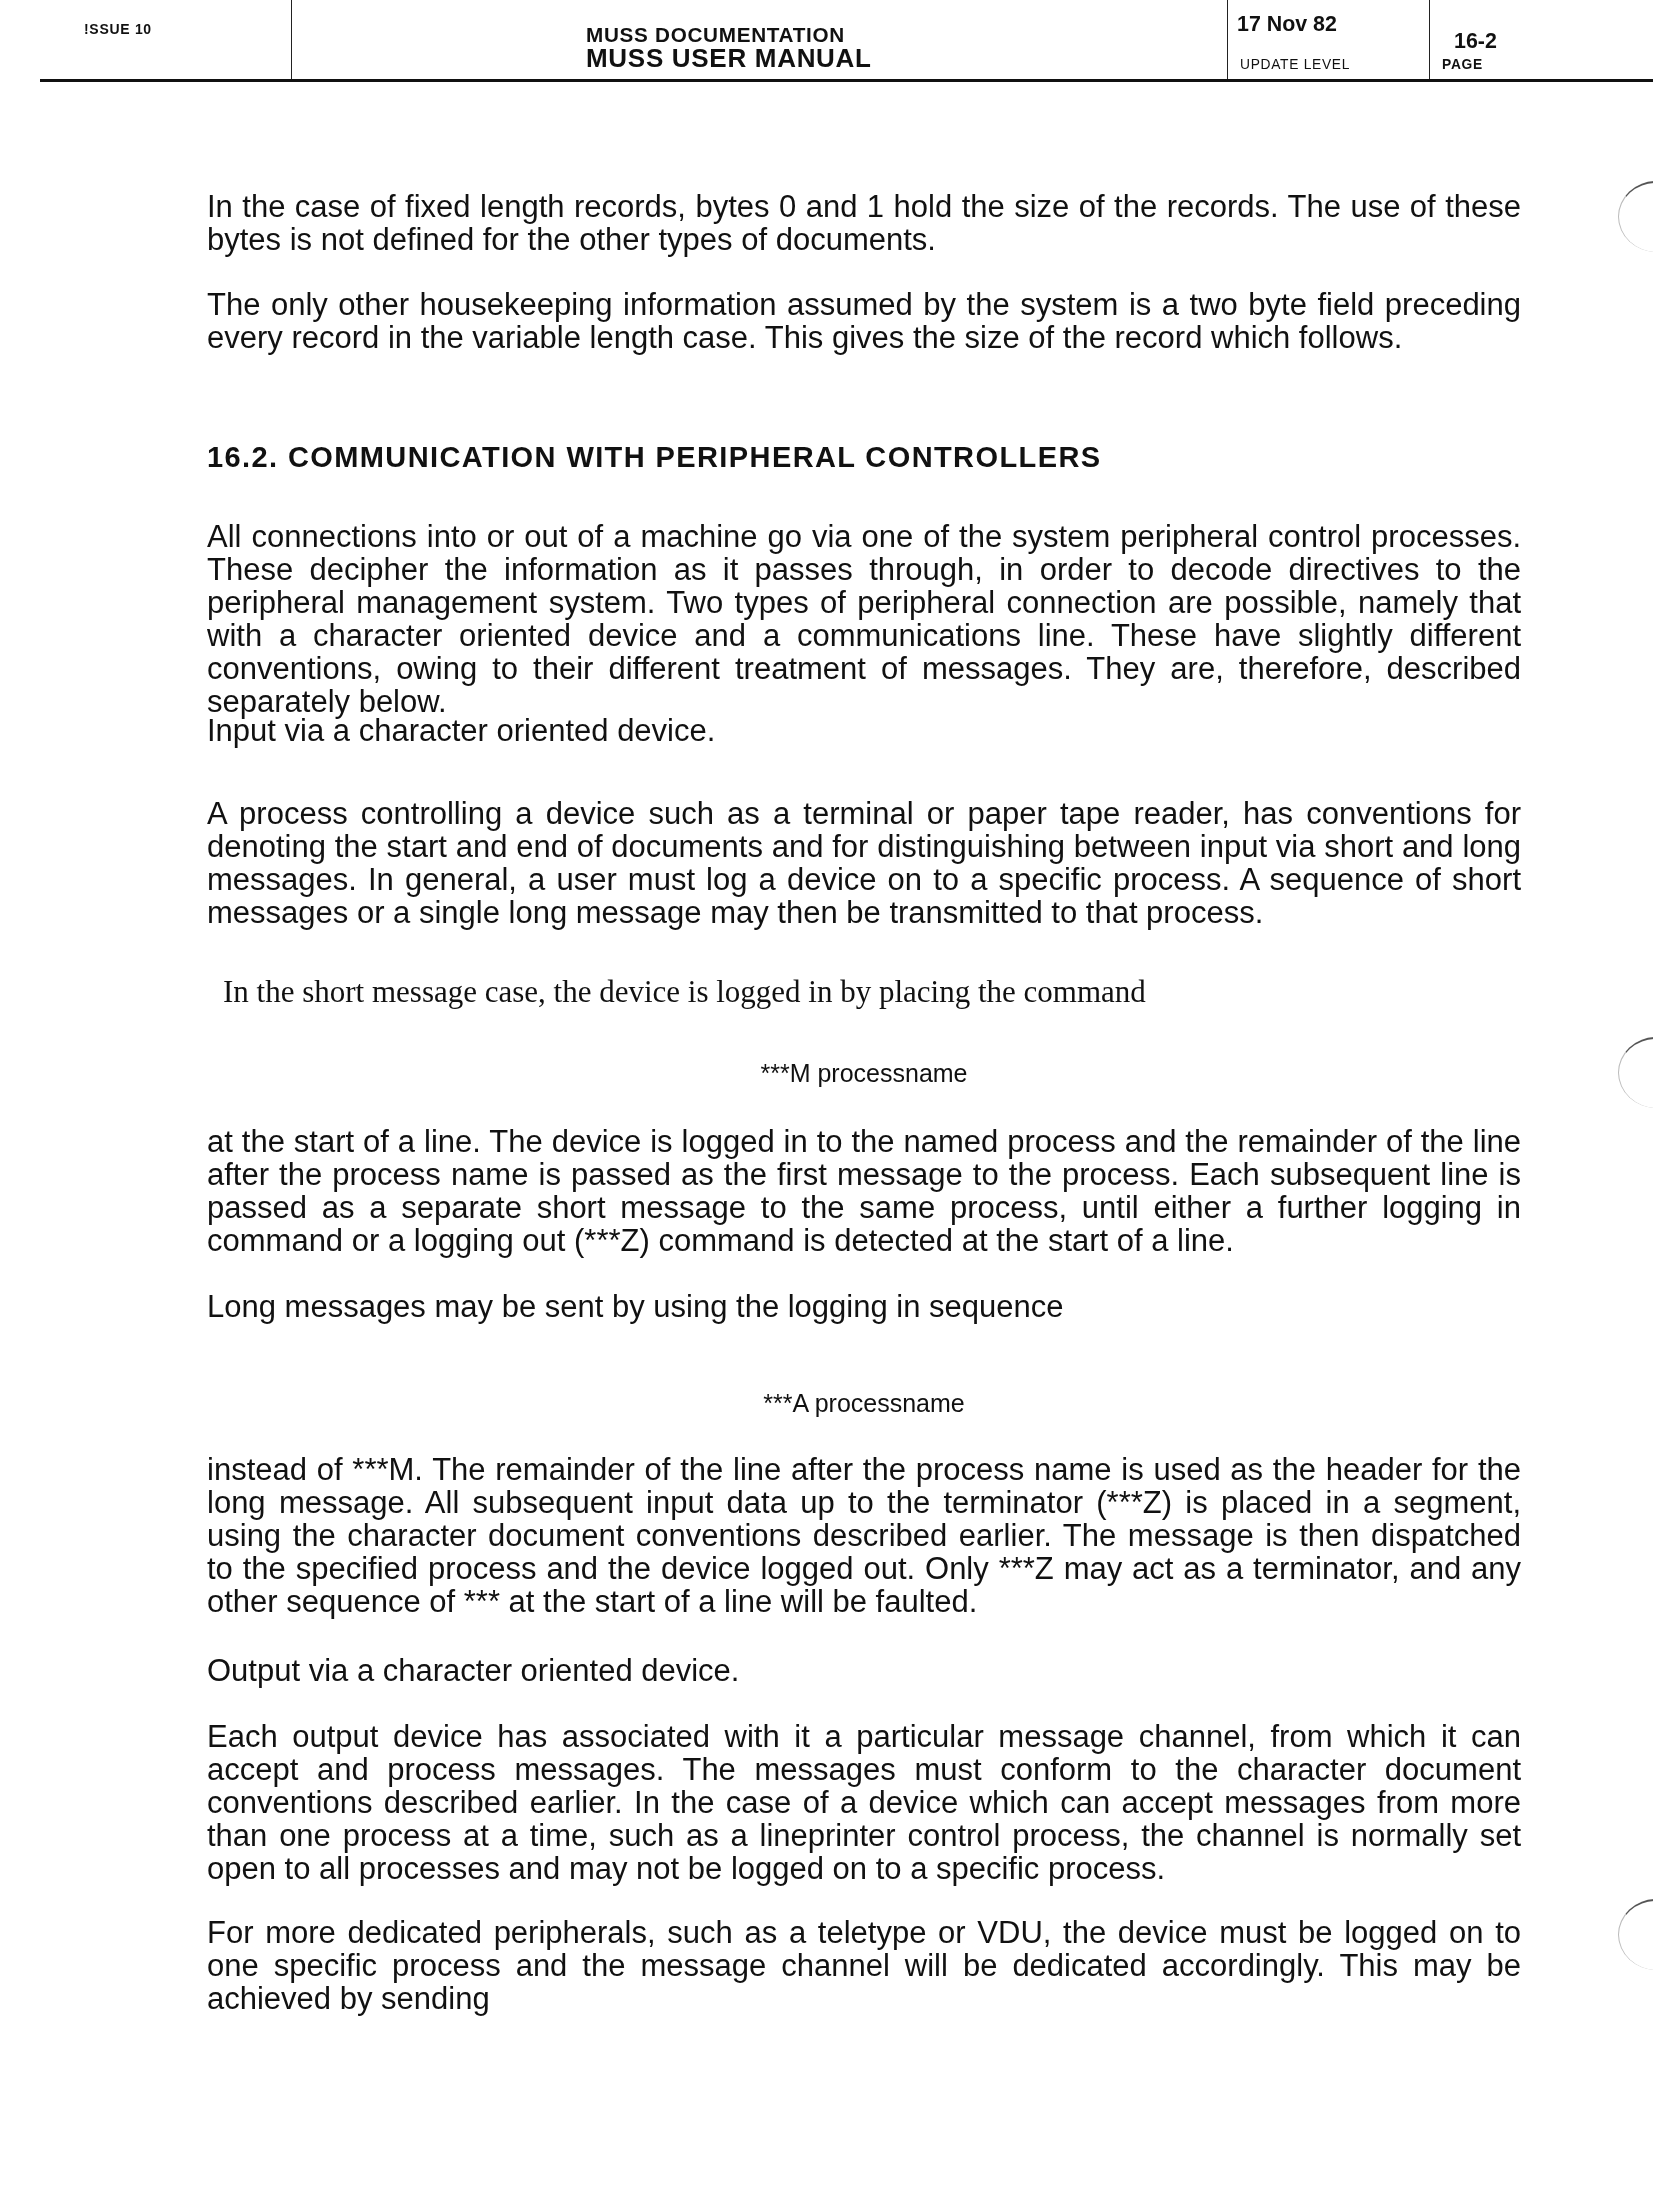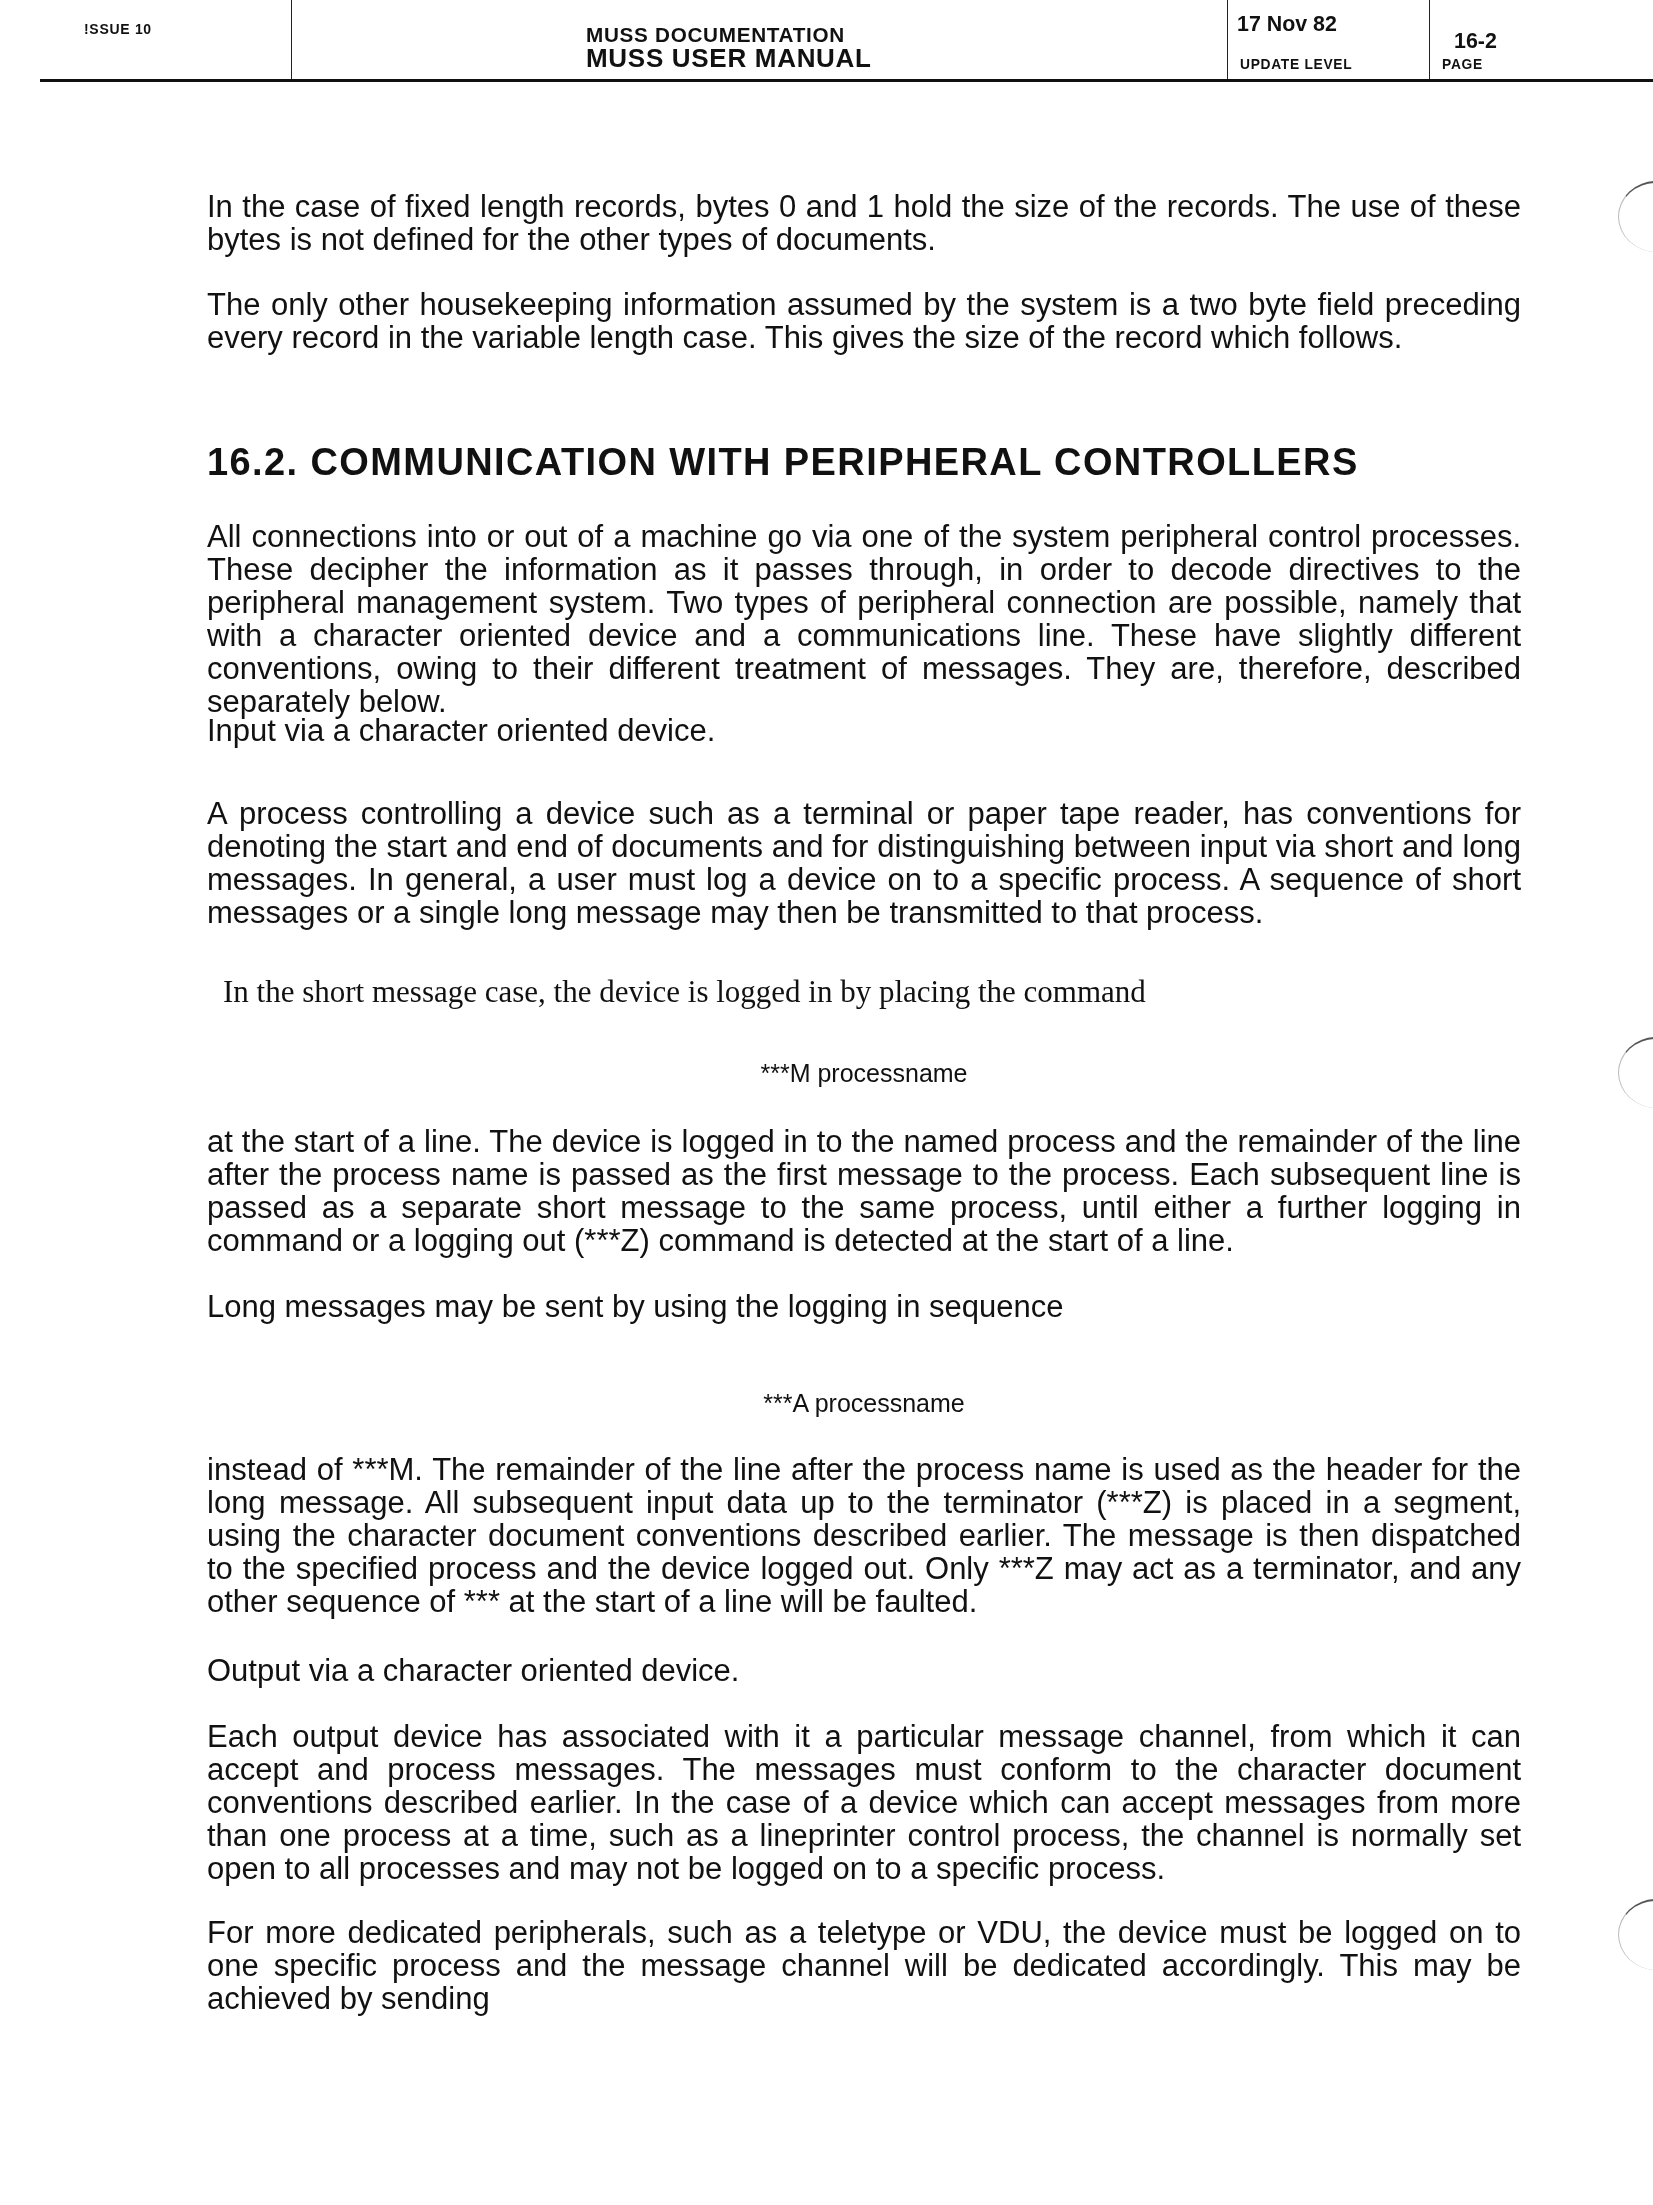--- a/index.html
+++ b/index.html
@@ -6,27 +6,27 @@
   body { width:1654px; height:2205px; position:relative; overflow:hidden;
          font-family:"Liberation Sans", sans-serif; color:#111; }
   .header { position:absolute; left:0; top:0; width:1654px; height:81px; }
   .header .rule { position:absolute; left:40px; right:0; top:79px; height:3.4px; background:#111; }
   .header .vline { position:absolute; top:0; height:79px; width:1.4px; background:#222; }
   .issue { position:absolute; left:84px; top:20.7px; font-size:14px; font-weight:bold; letter-spacing:0.7px; }
   .title-block { position:absolute; left:586px; top:23.4px; font-weight:bold; line-height:23.4px; letter-spacing:0.7px; }
   .title-block .t1 { font-size:20.7px; display:block; }
   .title-block .t2 { font-size:26px; display:block; }
   .date { position:absolute; left:1237px; top:12.4px; font-size:21.4px; font-weight:bold; }
-  .upd-label { position:absolute; left:1240px; top:57px; font-size:13.8px; font-weight:bold; letter-spacing:0.7px; }
+  .upd-label { position:absolute; left:1240px; top:57px; font-size:13.8px; font-weight:normal; letter-spacing:0.7px; }
   .page-num { position:absolute; left:1454px; top:29px; font-size:21.4px; font-weight:bold; }
   .page-label { position:absolute; left:1442px; top:57px; font-size:13.8px; font-weight:bold; letter-spacing:0.7px; }
   .content { position:absolute; left:207px; width:1314px; top:0; }
   .p { position:absolute; left:0; width:1314px; font-size:31px; line-height:33px;
        text-align:justify; text-align-last:left; }
-  .h2 { position:absolute; left:0; font-size:38px; font-weight:bold; letter-spacing:1.4px; }
+  .h2 { position:absolute; left:0; font-size:29px; font-weight:bold; letter-spacing:1.4px; }
   .cmd { position:absolute; left:0; width:1314px; text-align:center; font-size:25px; }
   .hole { position:absolute; left:1618px; width:76px; height:69px; border-radius:50%;
           border-top:2.1px solid #555; border-left:1.4px solid #bbb; }
 </style>
 </head>
 <body>
 
 <div class="header">
   <span class="issue">!SSUE 10</span>
   <div class="vline" style="left:291px;"></div>

